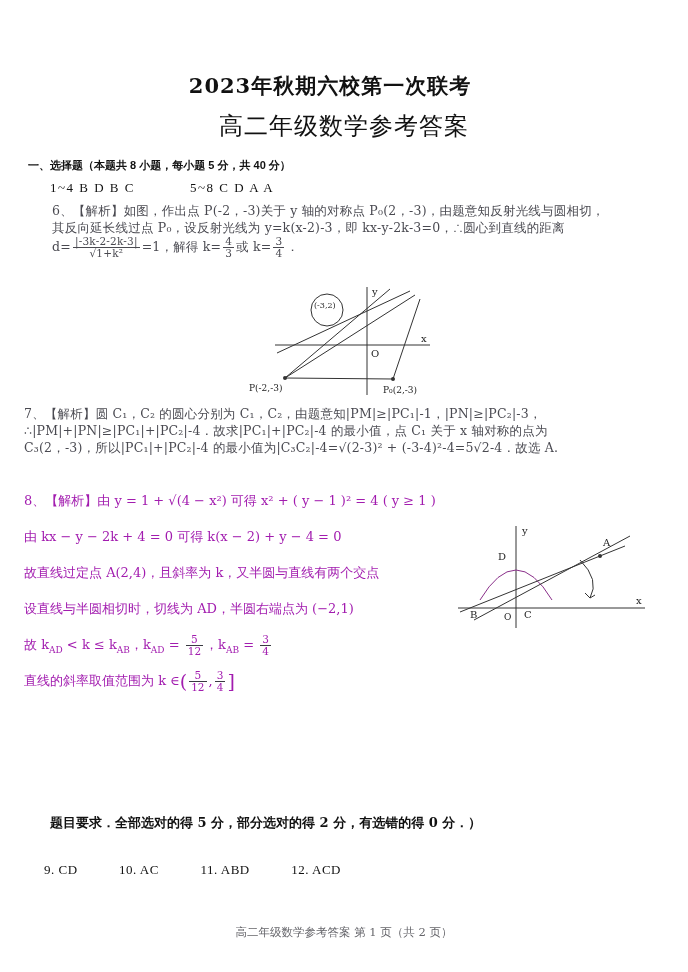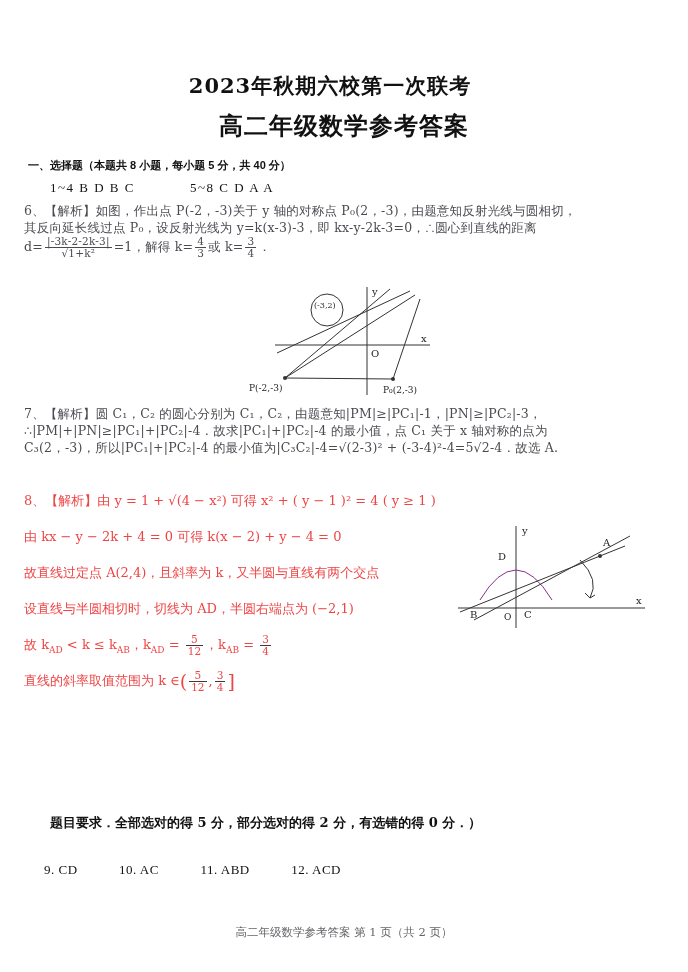--- a/index.html
+++ b/index.html
@@ -33,21 +33,21 @@
     letter-spacing: 1px;
     font-family: "DejaVu Serif", serif;
   }
   .title2 {
     position: absolute;
     top: 110px;
     left: 0;
     width: 688px;
     text-align: center;
     font-size: 24px;
-    font-weight: bold;
+    font-weight: normal;
     letter-spacing: 1px;
     font-family: "DejaVu Serif", serif;
   }
   .sec-head {
     position: absolute;
     font-size: 11px;
     font-weight: bold;
     font-family: Liberation Sans, sans-serif;
   }
   #sec1 { top: 158px; left: 28px; }
@@ -63,21 +63,21 @@
   .hw {
     position: absolute;
     font-family: "DejaVu Serif", serif;
     color: #3a3a42;
     font-size: 12.5px;
     line-height: 17px;
     letter-spacing: 0.2px;
     opacity: 0.92;
   }
   .q6 { top: 202px; left: 24px; width: 640px; }
-  .q6 .l { display: block; }
+  .q6 .l { display: block; margin-left: 28px; }
   .frac {
     display: inline-block;
     vertical-align: middle;
     text-align: center;
     font-size: 10.5px;
     line-height: 11px;
     margin: 0 2px;
   }
   .frac .num { display: block; border-bottom: 1px solid #3a3a42; padding: 0 2px; }
   .frac .den { display: block; padding: 0 2px; }
@@ -102,21 +102,21 @@
 
   .q8wrap {
     position: absolute;
     top: 485px;
     left: 24px;
     width: 420px;
   }
   .q8line {
     display: block;
     font-size: 13px;
-    color: #ef4444;
+    color: #a21caf;
     font-family: "DejaVu Serif", serif;
     height: 36px;
     line-height: 32px;
     white-space: nowrap;
   }
   .sub { font-size: 9px; vertical-align: sub; }
   .bigp { font-size: 19px; vertical-align: -3px; }
 
   .sec2 {
     position: absolute;
@@ -158,21 +158,21 @@
 
   <div class="title1">2023年秋期六校第一次联考</div>
   <div class="title2">高二年级数学参考答案</div>
 
   <div class="sec-head" id="sec1">一、选择题（本题共 8 小题，每小题 5 分，共 40 分）</div>
   <div class="ans-line" id="ans1">1~4 B D B C</div>
   <div class="ans-line" id="ans1b">5~8 C D A A</div>
 
   <div class="hw q6">
     <span class="l">6、【解析】如图，作出点 P(-2，-3)关于 y 轴的对称点 P₀(2，-3)，由题意知反射光线与圆相切，</span>
-    <span class="l">其反向延长线过点 P₀，设反射光线为 y=k(x-3)-3，即 kx-y-2k-3=0，∴圆心到直线的距离</span>
+    <span class="l">其反向延长线过点 P₀，设反射光线为 y=k(x-2)-3，即 kx-y-2k-3=0，∴圆心到直线的距离</span>
     <span class="l">
       <span>d=</span><span class="frac"><span class="num">|-3k-2-2k-3|</span><span class="den">√1+k²</span></span><span>=1，解得 k=</span><span class="frac"><span class="num">4</span><span class="den">3</span></span><span>或 k=</span><span class="frac"><span class="num">3</span><span class="den">4</span></span><span>．</span>
     </span>
   </div>
 
   <svg class="fig6" viewBox="0 0 250 115">
     <g stroke="#333" fill="none" stroke-width="1">
       <line x1="60" y1="62" x2="215" y2="62"></line>
       <line x1="152" y1="4" x2="152" y2="112"></line>
       <circle cx="112" cy="27" r="16"></circle>

